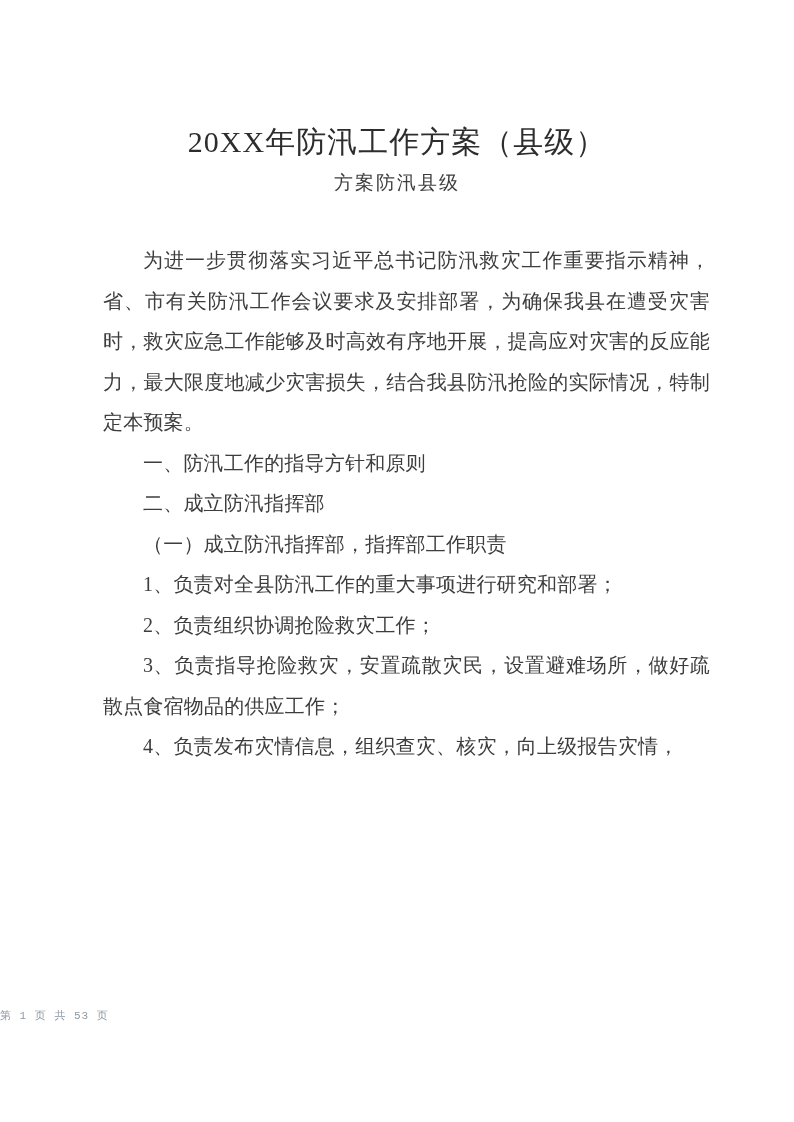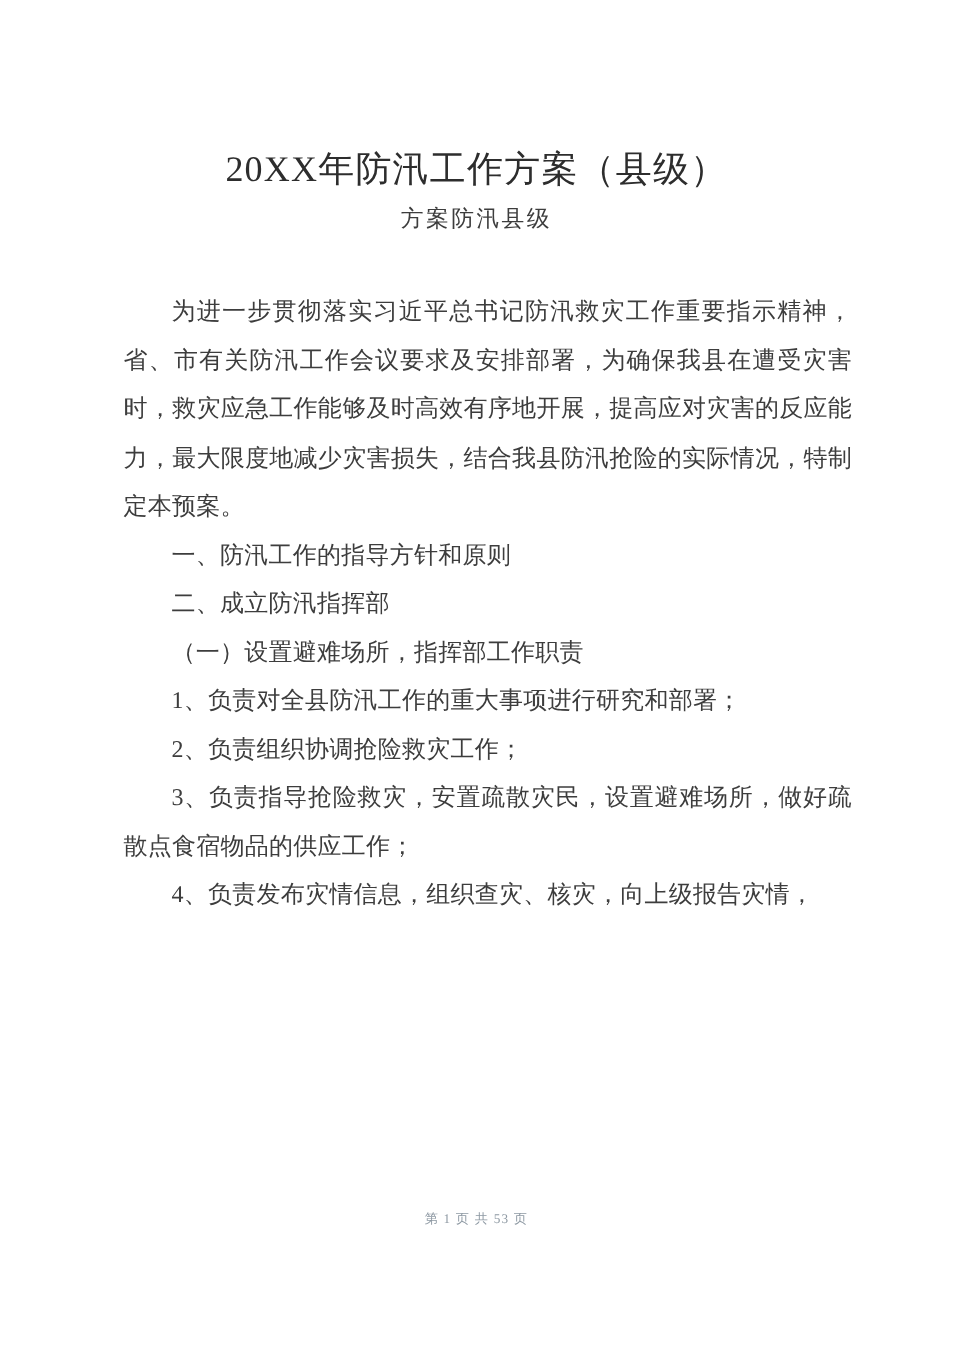--- a/index.html
+++ b/index.html
@@ -47,42 +47,41 @@
   }
   .doc-body p.para {
     margin: 0;
     text-indent: 2em;
   }
   .doc-footer {
     position: absolute;
     top: 1008px;
     left: 0;
     width: 100%;
-    text-align: center;
     font-size: 11px;
     line-height: 16px;
     letter-spacing: 1px;
     color: #8e99a3;
-    font-family: Liberation Serif, serif;
+    font-family: Liberation Mono, monospace;
   }
 </style>
 </head>
 <body>
 
 <div class="page">
 
   <h1 class="doc-title">20XX年防汛工作方案（县级）</h1>
 
   <div class="doc-subtitle">方案防汛县级</div>
 
   <div class="doc-body">
     <p class="para">为进一步贯彻落实习近平总书记防汛救灾工作重要指示精神，省、市有关防汛工作会议要求及安排部署，为确保我县在遭受灾害时，救灾应急工作能够及时高效有序地开展，提高应对灾害的反应能力，最大限度地减少灾害损失，结合我县防汛抢险的实际情况，特制定本预案。</p>
     <p class="para">一、防汛工作的指导方针和原则</p>
     <p class="para">二、成立防汛指挥部</p>
-    <p class="para">（一）设置避难场所，指挥部工作职责</p>
+    <p class="para">（一）成立防汛指挥部，指挥部工作职责</p>
     <p class="para">1、负责对全县防汛工作的重大事项进行研究和部署；</p>
     <p class="para">2、负责组织协调抢险救灾工作；</p>
     <p class="para">3、负责指导抢险救灾，安置疏散灾民，设置避难场所，做好疏散点食宿物品的供应工作；</p>
     <p class="para">4、负责发布灾情信息，组织查灾、核灾，向上级报告灾情，</p>
   </div>
 
   <div class="doc-footer">
     <span>第 1 页 共 53 页</span>
   </div>
 

